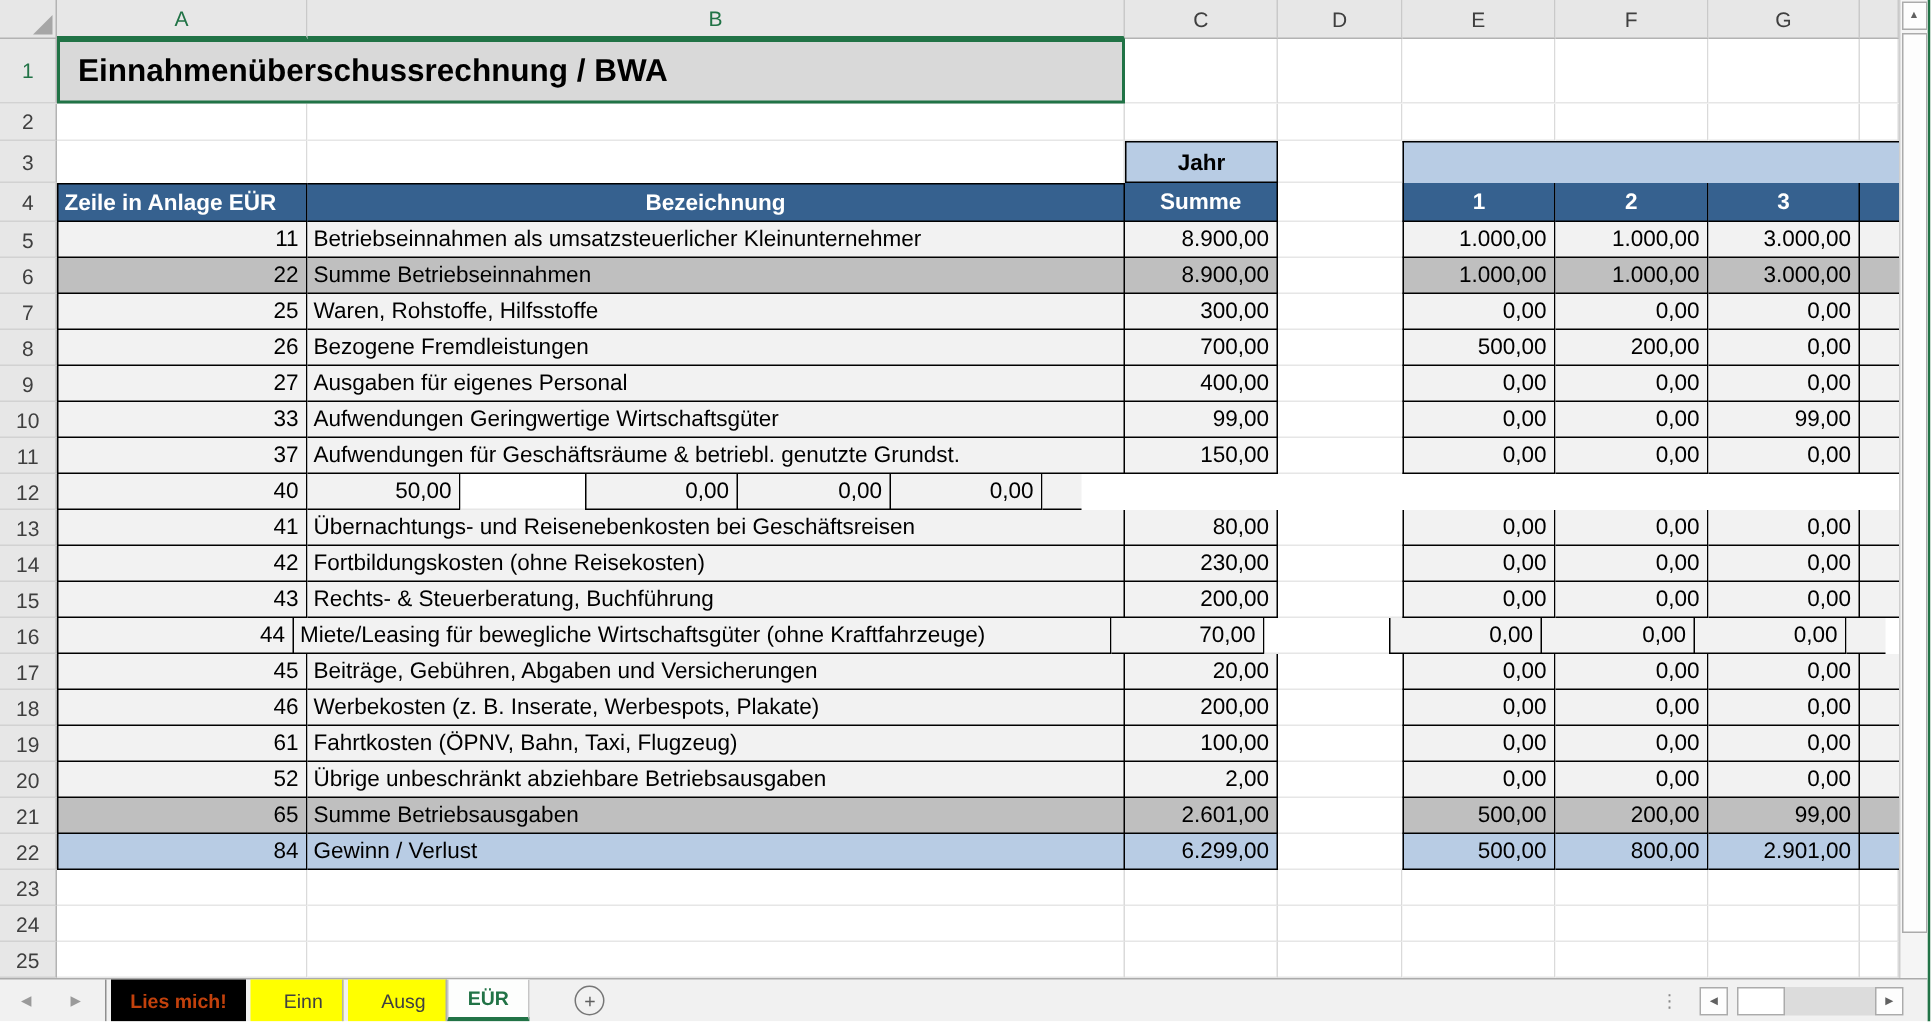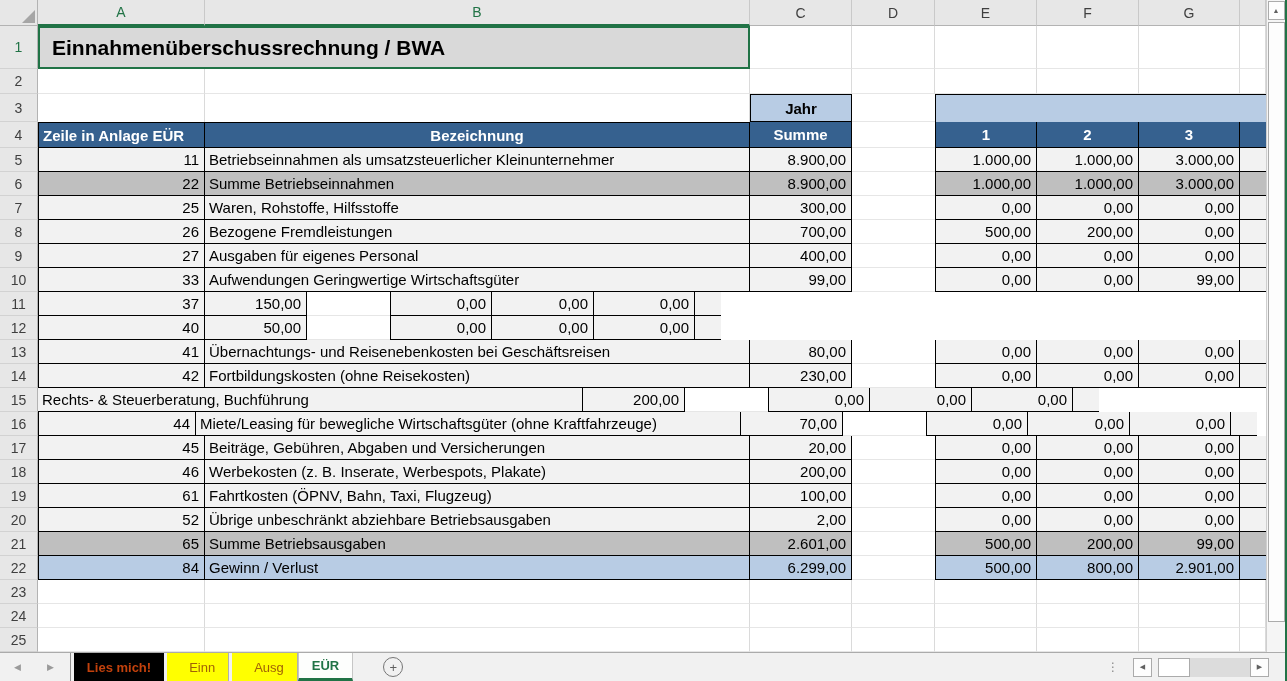--- a/index.html
+++ b/index.html
@@ -56,21 +56,21 @@
   .vthumb{box-sizing:border-box;width:17px;height:600px;margin:2px auto 0;background:#FDFDFD;border:1px solid #ABABAB;}
   
   .tabbar{position:absolute;left:0;bottom:0;width:100%;height:29px;background:#F1F1F1;
     border-top:1px solid #ABABAB;box-sizing:border-box;display:flex;align-items:stretch;z-index:7;}
   .tabnav{flex:none;display:flex;align-items:center;padding:0 16px 0 14px;gap:26px;}
   .tabnav span{font-size:9px;color:#9A9A9A;}
   .tabsep{flex:none;width:1px;background:#8F8F8F;margin:0;}
   .tabs{flex:none;display:flex;align-items:stretch;}
   .tab{display:flex;align-items:center;padding:0 13px;font-size:13px;cursor:default;}
   .tab.black{background:#000;color:#c2410c;margin-left:3px;font-weight:bold;}
-  .tab.yellow{background:var(--tab-yellow);color:#a16207;margin-left:3px;border-right:1px solid #B0B0B0;padding-left:22px;}
+  .tab.yellow{background:var(--tab-yellow);color:#404040;margin-left:3px;border-right:1px solid #B0B0B0;padding-left:22px;}
   .tab.active{background:#FDFEFD;color:var(--accent-green);font-weight:bold;
     border-bottom:3px solid var(--accent-green);border-left:1px solid #C6C6C6;border-right:1px solid #C6C6C6;}
   .addbtn{flex:none;align-self:center;width:18px;height:18px;margin-left:30px;border:1px solid #767676;border-radius:50%;
     display:flex;align-items:center;justify-content:center;font-size:13px;color:#5F5F5F;}
   .tab-spacer{flex:1;}
   .dots{flex:none;align-self:center;font-size:12px;color:#8A8A8A;margin-right:14px;letter-spacing:0;}
   .hscroll{flex:none;align-self:center;display:flex;align-items:center;margin-right:16px;}
   .hbtn{box-sizing:border-box;width:19px;height:19px;background:#FDFDFD;border:1px solid #ABABAB;
     display:flex;align-items:center;justify-content:center;font-size:7px;color:#606060;}
   .hthumb{box-sizing:border-box;width:32px;height:19px;background:#FFF;border:1px solid #ABABAB;margin-left:6px;}
@@ -200,20 +200,21 @@
         <div class="cell tc num bg-data" style="width: 102px;">99,00</div>
         <div class="cell spacer" style="width: 83px;"></div>
         <div class="cell tc num bg-data lft" style="width: 102px;">0,00</div>
         <div class="cell tc num bg-data" style="width: 102px;">0,00</div>
         <div class="cell tc num bg-data" style="width: 101px;">99,00</div>
         <div class="cell tc nor bg-data" style="width: 26px;"></div>
       </div>
       <div class="row" style="height: 24px;">
         <div class="rowh">11</div>
         <div class="cell tc first num bg-data" style="width: 167px;">37</div>
+        <div class="cell tc txt bg-data" style="width: 545px;">Aufwendungen für Geschäftsräume &amp; betriebl. genutzte Grundst.</div>
         <div class="cell tc num bg-data" style="width: 102px;">150,00</div>
         <div class="cell spacer" style="width: 83px;"></div>
         <div class="cell tc num bg-data lft" style="width: 102px;">0,00</div>
         <div class="cell tc num bg-data" style="width: 102px;">0,00</div>
         <div class="cell tc num bg-data" style="width: 101px;">0,00</div>
         <div class="cell tc nor bg-data" style="width: 26px;"></div>
       </div>
       <div class="row" style="height: 24px;">
         <div class="rowh">12</div>
         <div class="cell tc first num bg-data" style="width: 167px;">40</div>
@@ -241,20 +242,21 @@
         <div class="cell tc txt bg-data" style="width: 545px;">Fortbildungskosten (ohne Reisekosten)</div>
         <div class="cell tc num bg-data" style="width: 102px;">230,00</div>
         <div class="cell spacer" style="width: 83px;"></div>
         <div class="cell tc num bg-data lft" style="width: 102px;">0,00</div>
         <div class="cell tc num bg-data" style="width: 102px;">0,00</div>
         <div class="cell tc num bg-data" style="width: 101px;">0,00</div>
         <div class="cell tc nor bg-data" style="width: 26px;"></div>
       </div>
       <div class="row" style="height: 24px;">
         <div class="rowh">15</div>
+        <div class="cell tc first num bg-data" style="width: 167px;">43</div>
         <div class="cell tc txt bg-data" style="width: 545px;">Rechts- &amp; Steuerberatung, Buchführung</div>
         <div class="cell tc num bg-data" style="width: 102px;">200,00</div>
         <div class="cell spacer" style="width: 83px;"></div>
         <div class="cell tc num bg-data lft" style="width: 102px;">0,00</div>
         <div class="cell tc num bg-data" style="width: 102px;">0,00</div>
         <div class="cell tc num bg-data" style="width: 101px;">0,00</div>
         <div class="cell tc nor bg-data" style="width: 26px;"></div>
       </div>
       <div class="row" style="height: 24px;">
         <div class="rowh">16</div>

